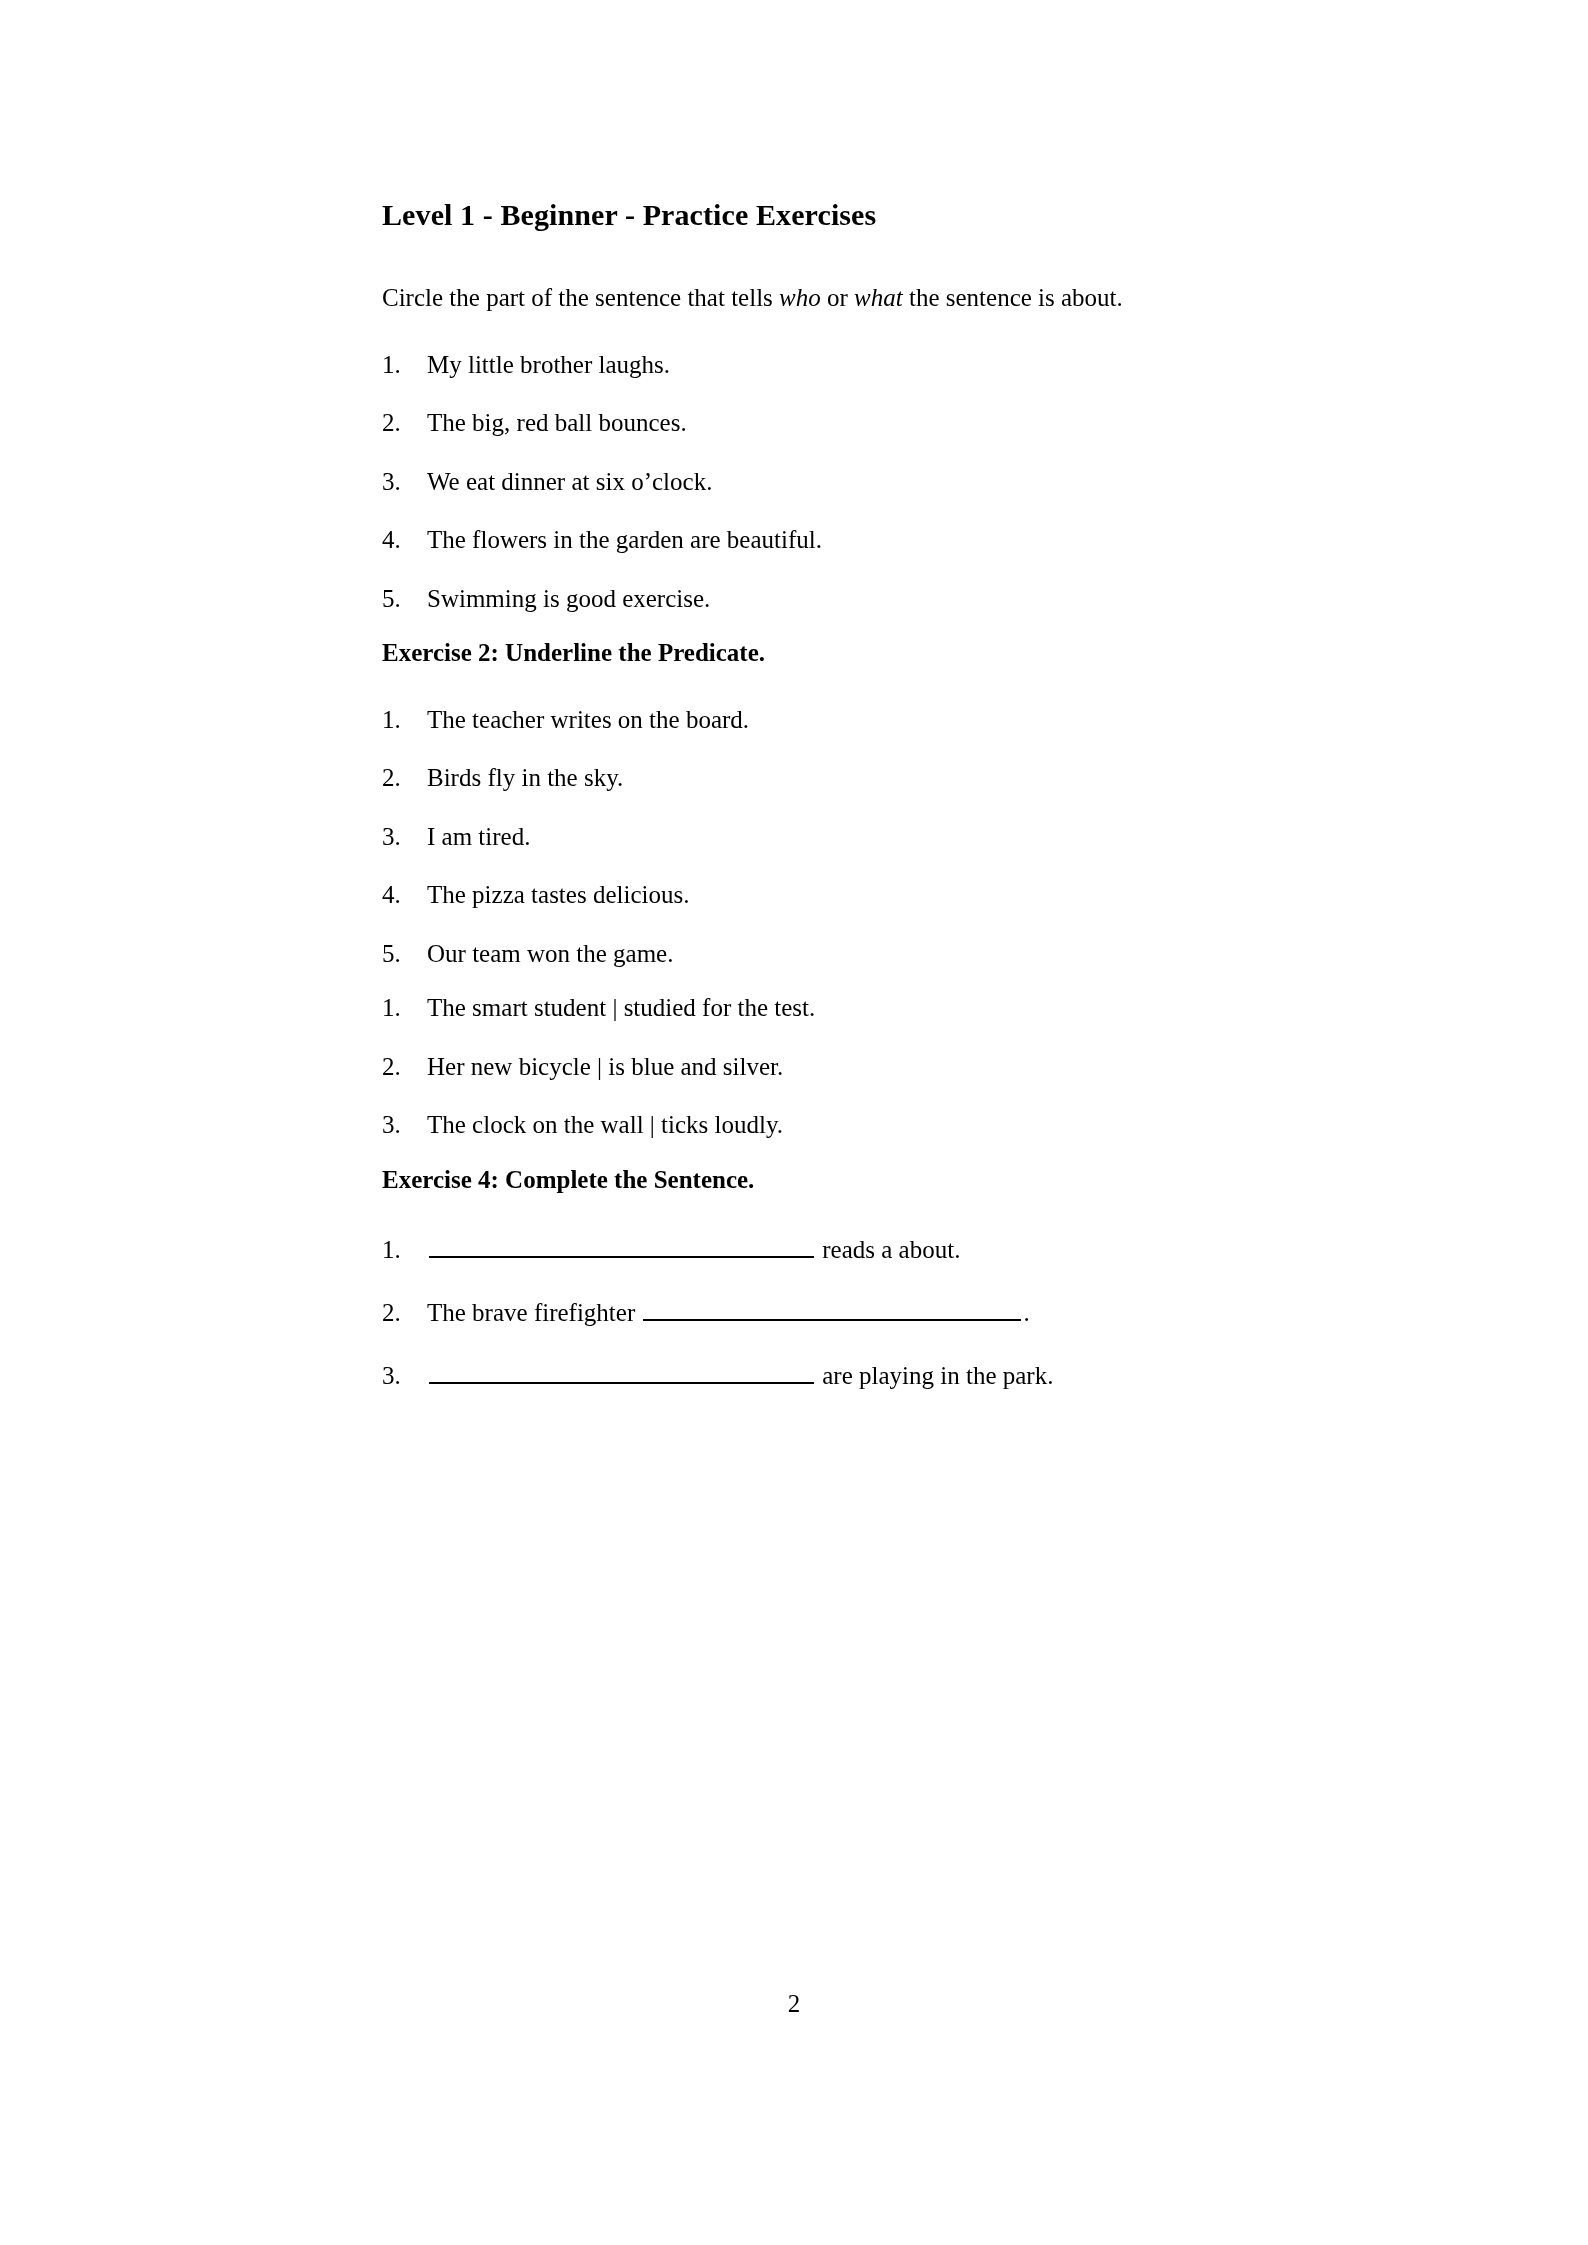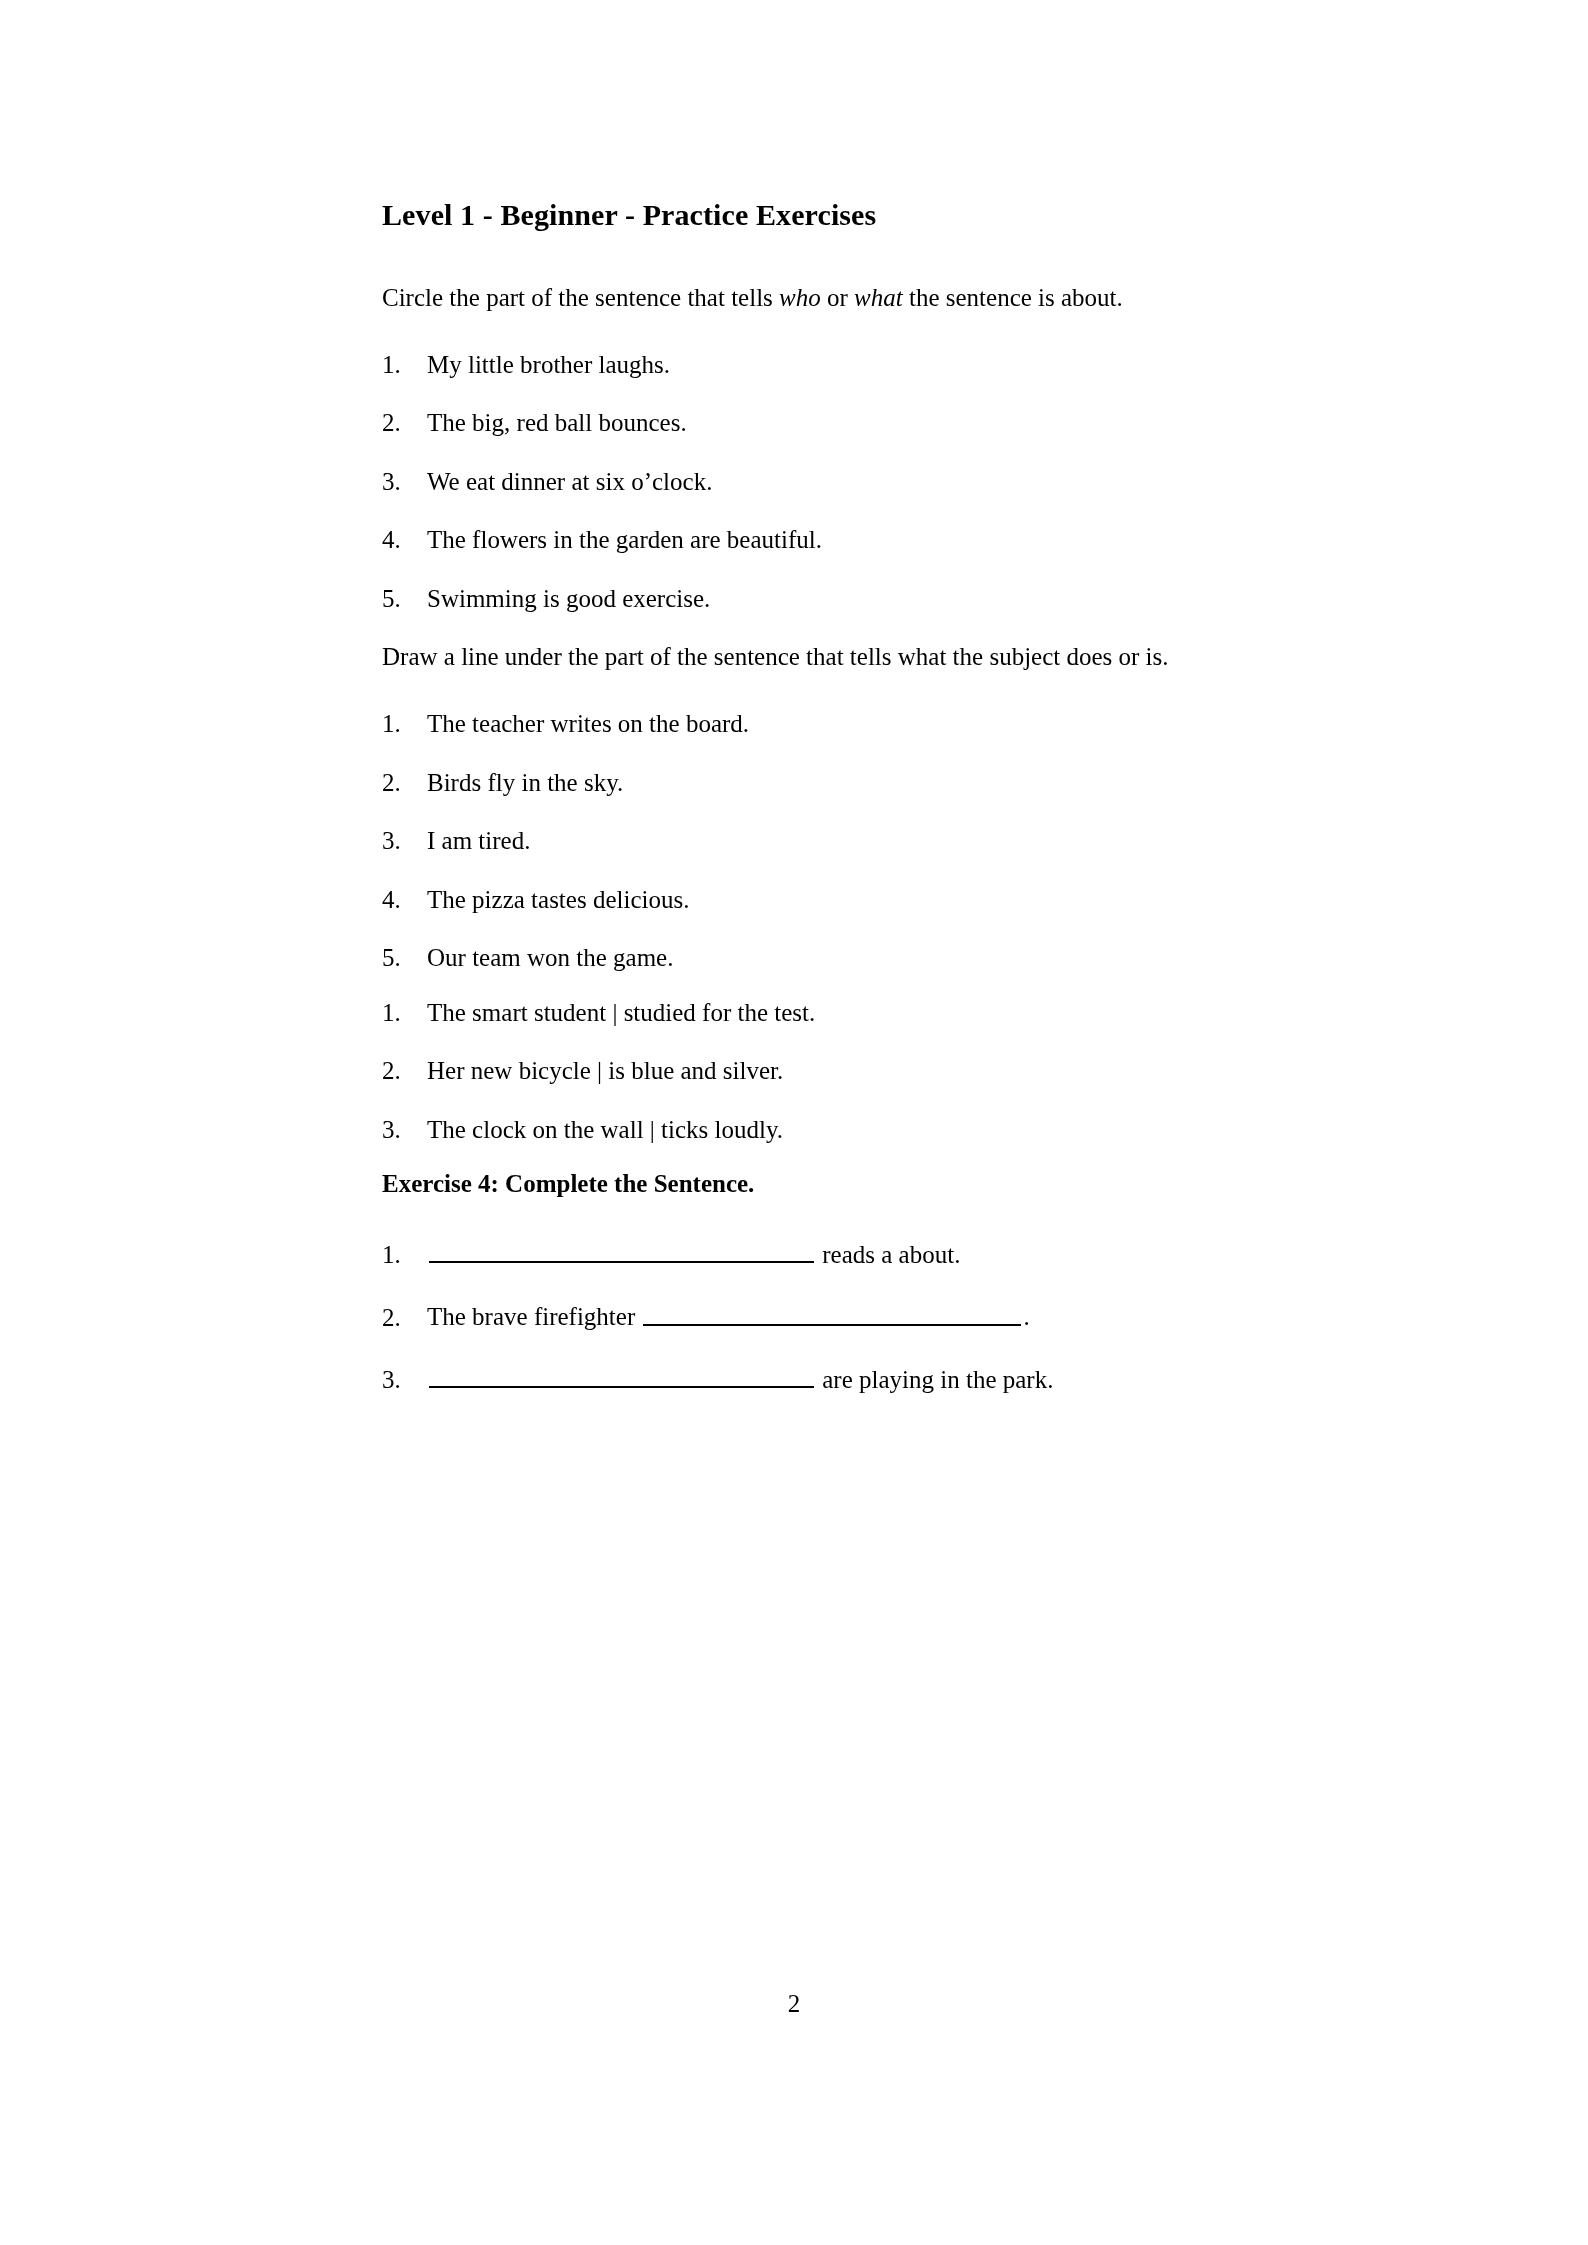--- a/index.html
+++ b/index.html
@@ -135,21 +135,21 @@
             <span class="item-text">The flowers in the garden are beautiful.</span>
           </li>
         <li class="list-item">
             <span class="item-num">5.</span>
             <span class="item-text">Swimming is good exercise.</span>
           </li>
       </ol>
     </section>
 
     <section class="section sec-2">
-      <p class="ex-instruction"><span>Draw a line under the part of the sentence that tells what the subject does or is.</span></p>
+      <h2 class="ex-heading">Exercise 2: Underline the Predicate.</h2>
       <ol class="ex-list">
         <li class="list-item">
             <span class="item-num">1.</span>
             <span class="item-text">The teacher writes on the board.</span>
           </li>
         <li class="list-item">
             <span class="item-num">2.</span>
             <span class="item-text">Birds fly in the sky.</span>
           </li>
         <li class="list-item">

